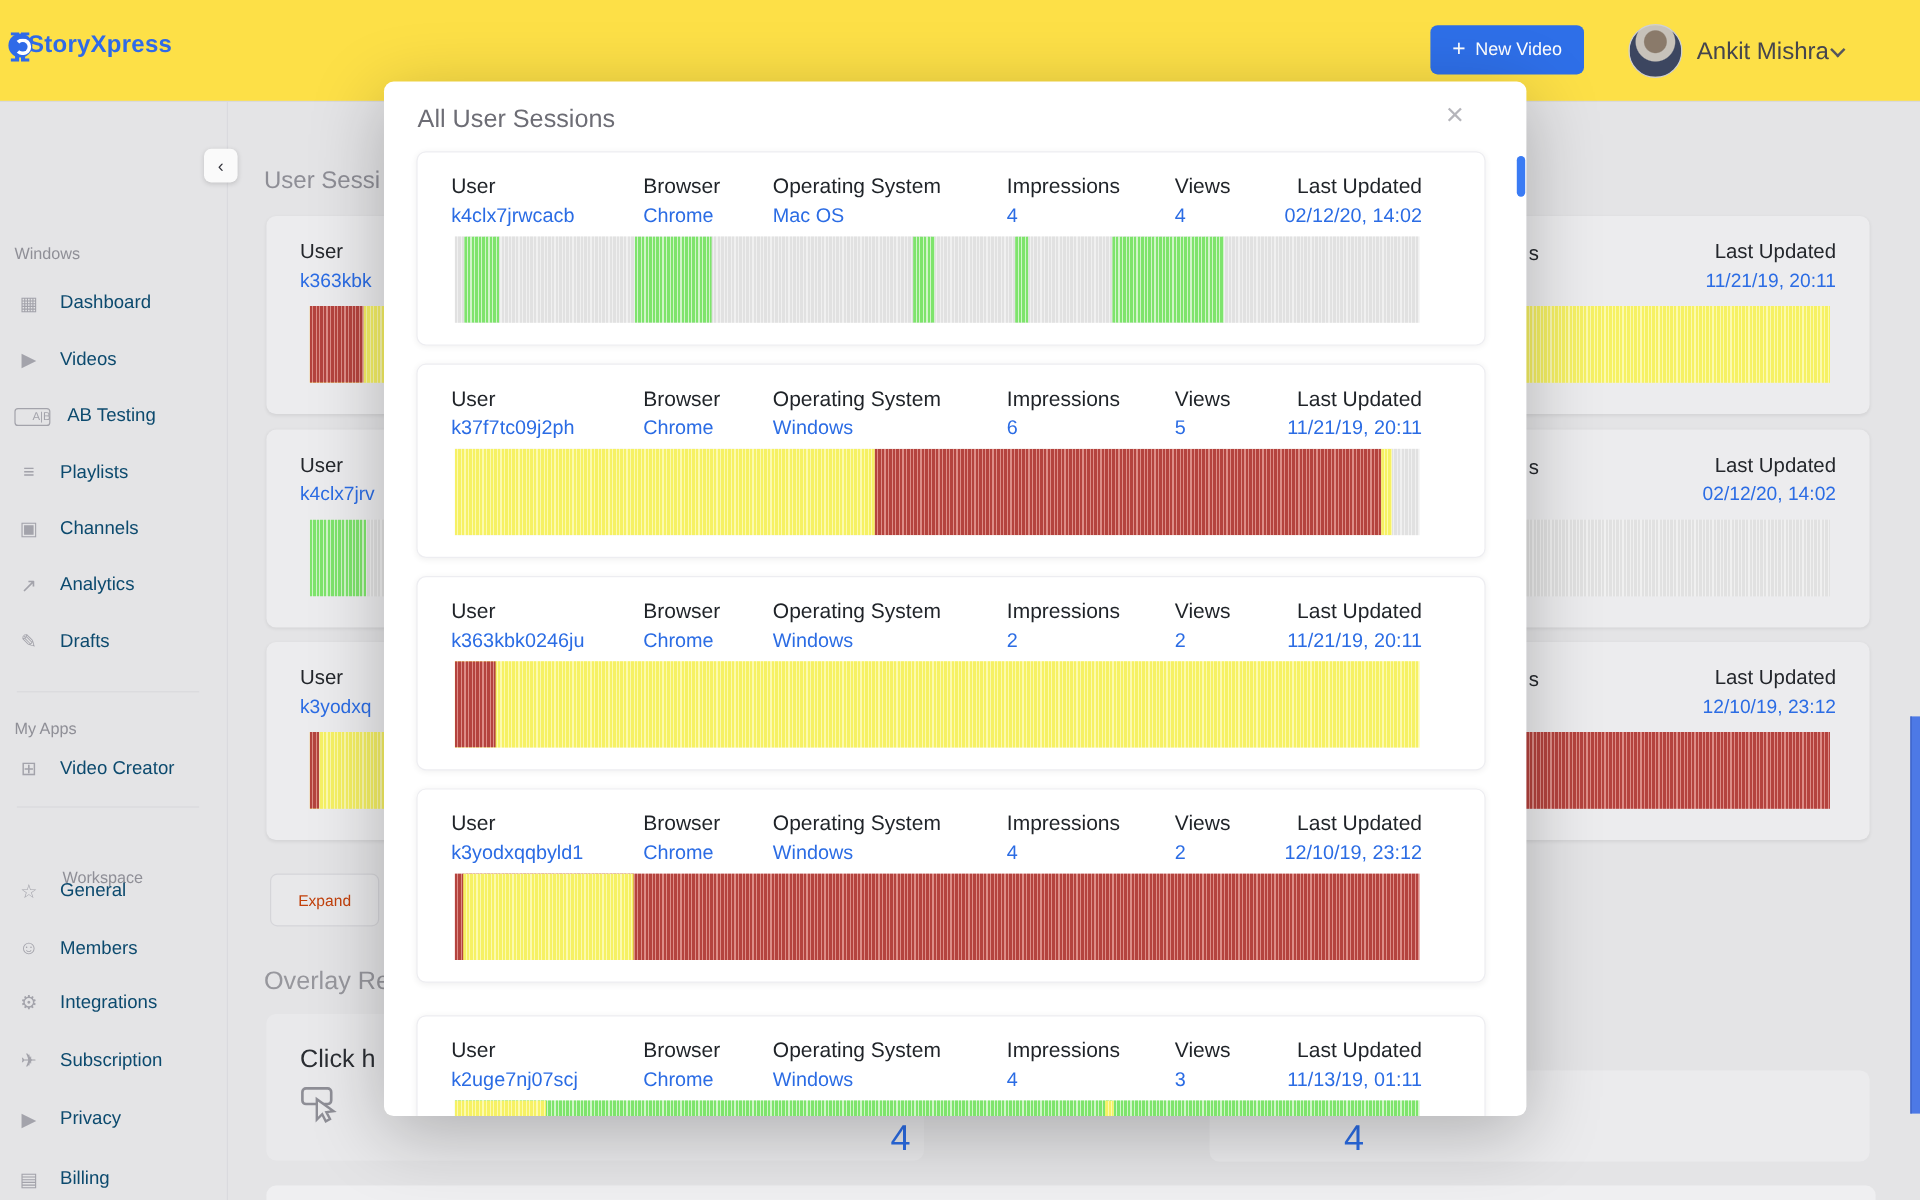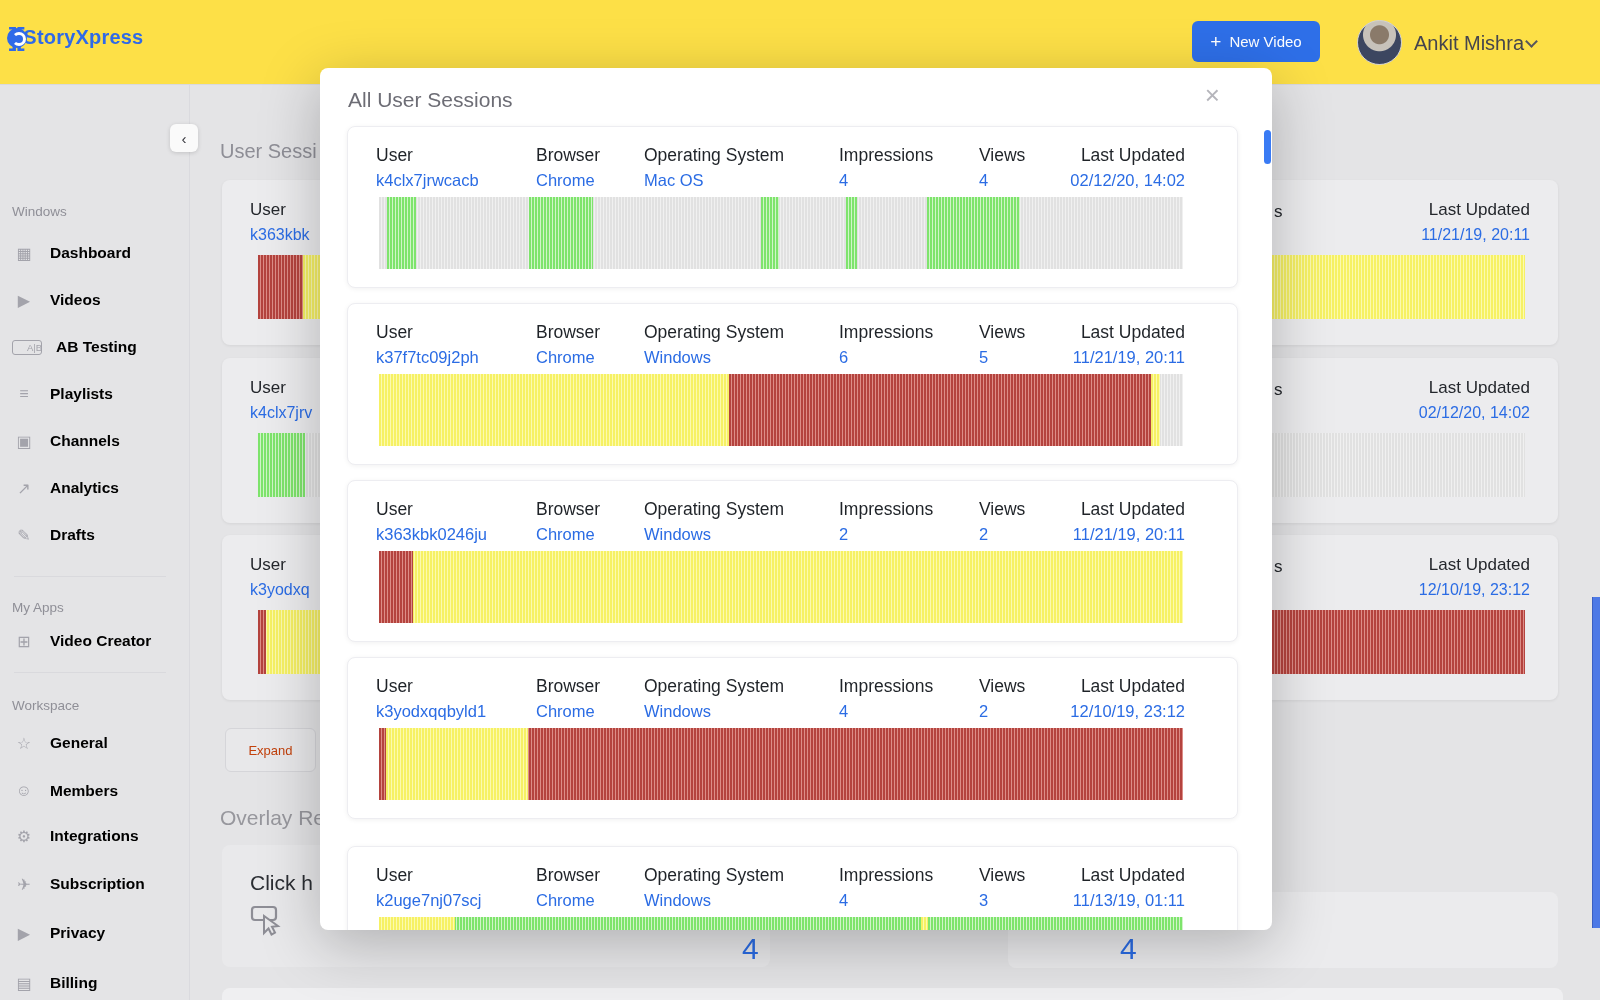--- a/index.html
+++ b/index.html
@@ -25,21 +25,21 @@
   .username { position:absolute; left:1414px; top:32px; font-size:20px; font-weight:500; color:#45454d; }
   .chev { position:absolute; left:1527px; top:37px; width:9px; height:9px; border-right:2px solid #55555d; border-bottom:2px solid #55555d; transform:rotate(45deg); }
 
   
   .sidebar { position:absolute; left:0; top:84px; width:190px; bottom:0; }
   .side-divider-v { position:absolute; left:189px; top:84px; bottom:0; width:1px; background:#dadade; }
   .section-title { font-size:13.5px; color:#8f8f97; padding:0 0 0 12px; position:absolute; }
   .side-item { position:absolute; left:12px; width:170px; height:34px; display:flex; align-items:center; gap:14px; cursor:pointer; }
   .side-icon { width:24px; text-align:center; color:#a3a3ab; font-size:16px; flex:none; }
   .icon-ab { font-size:9.5px; border:1.5px solid #a3a3ab; border-radius:3px; padding:1px 14px; letter-spacing:0; }
-  .side-label { font-size:15.5px; font-weight:700; color:#000000; }
+  .side-label { font-size:15.5px; font-weight:400; color:#0c4a6e; }
   .side-hr { position:absolute; left:14px; width:152px; height:1px; background:#d9d9dd; }
   .collapse-btn { position:absolute; left:170px; top:124px; width:28px; height:28px; background:#fafafa; border-radius:6px; box-shadow:0 1px 4px rgba(0,0,0,.15); display:flex; align-items:center; justify-content:center; font-size:15px; color:#33333b; cursor:pointer; z-index:6; }
 
   
   .pg-title { position:absolute; font-size:20px; font-weight:500; color:#8e8e96; }
   .bgcard { position:absolute; background:#ececee; border-radius:8px; box-shadow:0 1px 3px rgba(0,0,0,.07); }
   .bgcard .lab { position:absolute; font-size:17px; font-weight:500; color:#24272c; }
   .bgcard .val { position:absolute; font-size:16px; font-weight:500; color:#2b6ce4; }
   .bbar { position:absolute; overflow:hidden; }
   .expand-btn { position:absolute; left:225px; top:728px; width:91px; height:44px; background:#e8e8ea; border:1px solid #d5d5d9; border-radius:6px; font-size:13px; color:#c2410c; font-family:"Liberation Sans", sans-serif; cursor:pointer; }
@@ -123,21 +123,21 @@
     </div>
 
   <div class="side-hr" style="top:492px;"></div>
   <div class="section-title" style="top:516px;">My Apps</div>
   <div class="side-item" style="top:540px;">
     <span class="side-icon">⊞</span>
     <span class="side-label">Video Creator</span>
     </div>
 
   <div class="side-hr" style="top:588px;"></div>
-  <div class="section-title" style="top:614px;">Workspace</div>
+  <div class="section-title" style="top:640px;margin-left:40px;">Workspace</div>
   <div class="side-item" style="top:642px;">
     <span class="side-icon">☆</span>
     <span class="side-label">General</span>
     </div>
   <div class="side-item" style="top:690px;">
     <span class="side-icon">☺</span>
     <span class="side-label">Members</span>
     </div>
   <div class="side-item" style="top:735px;">
     <span class="side-icon">⚙</span>

